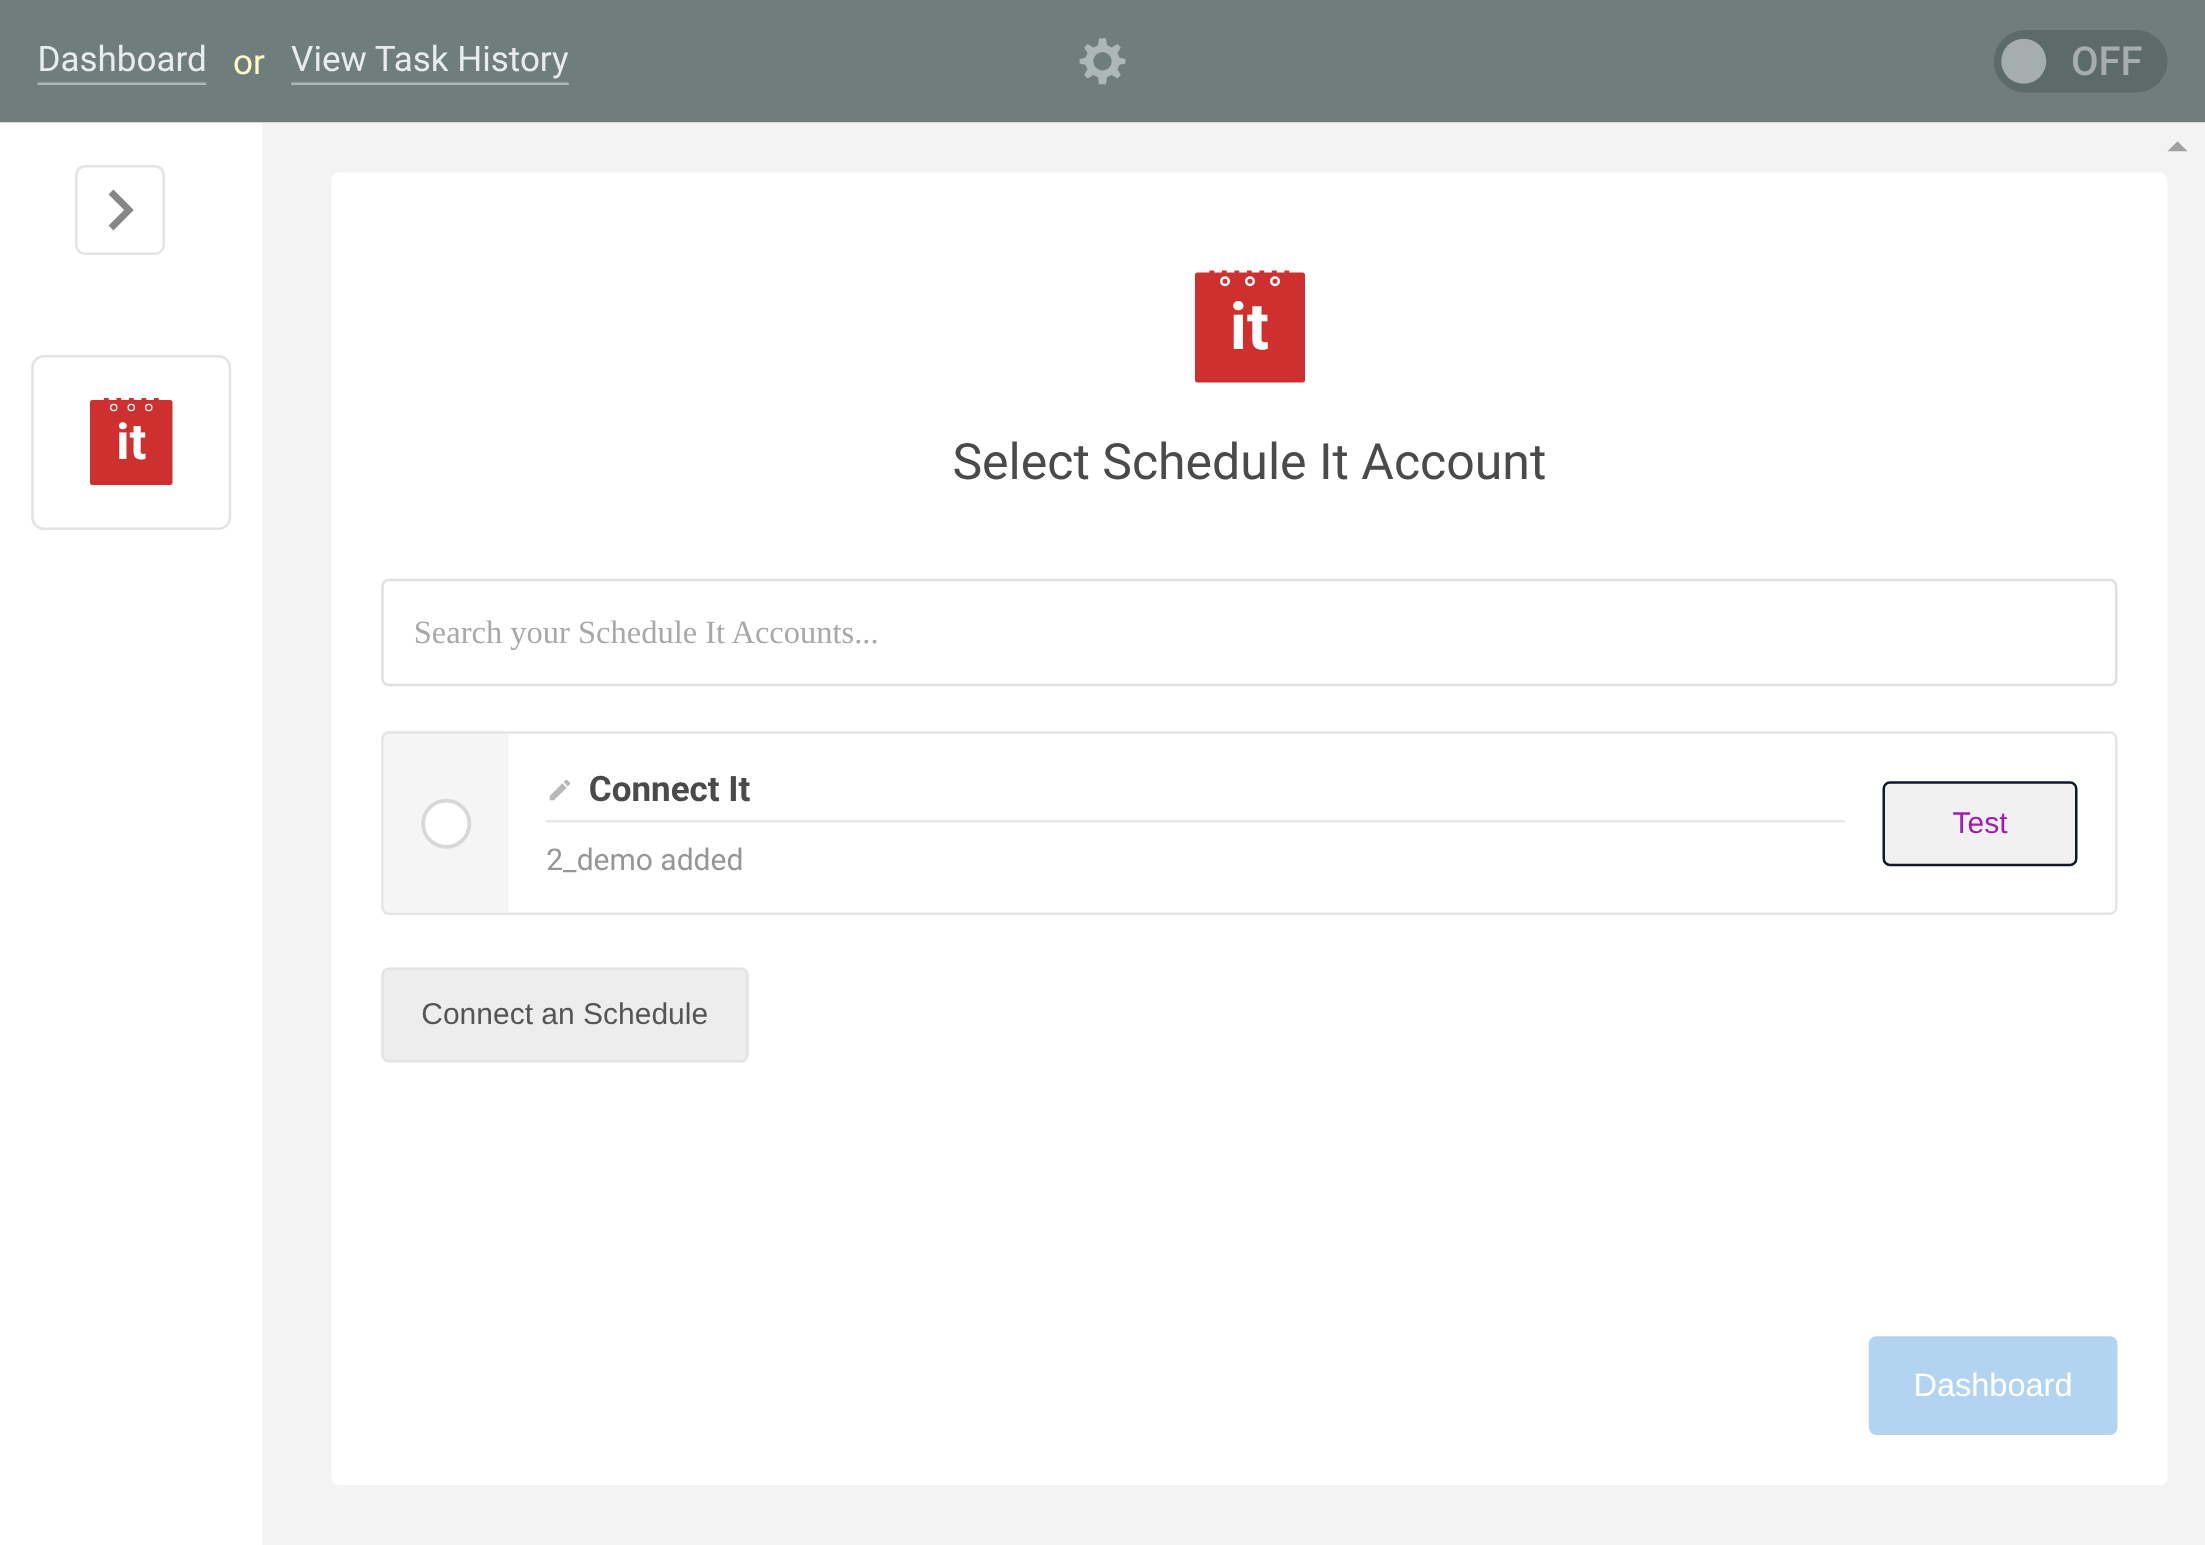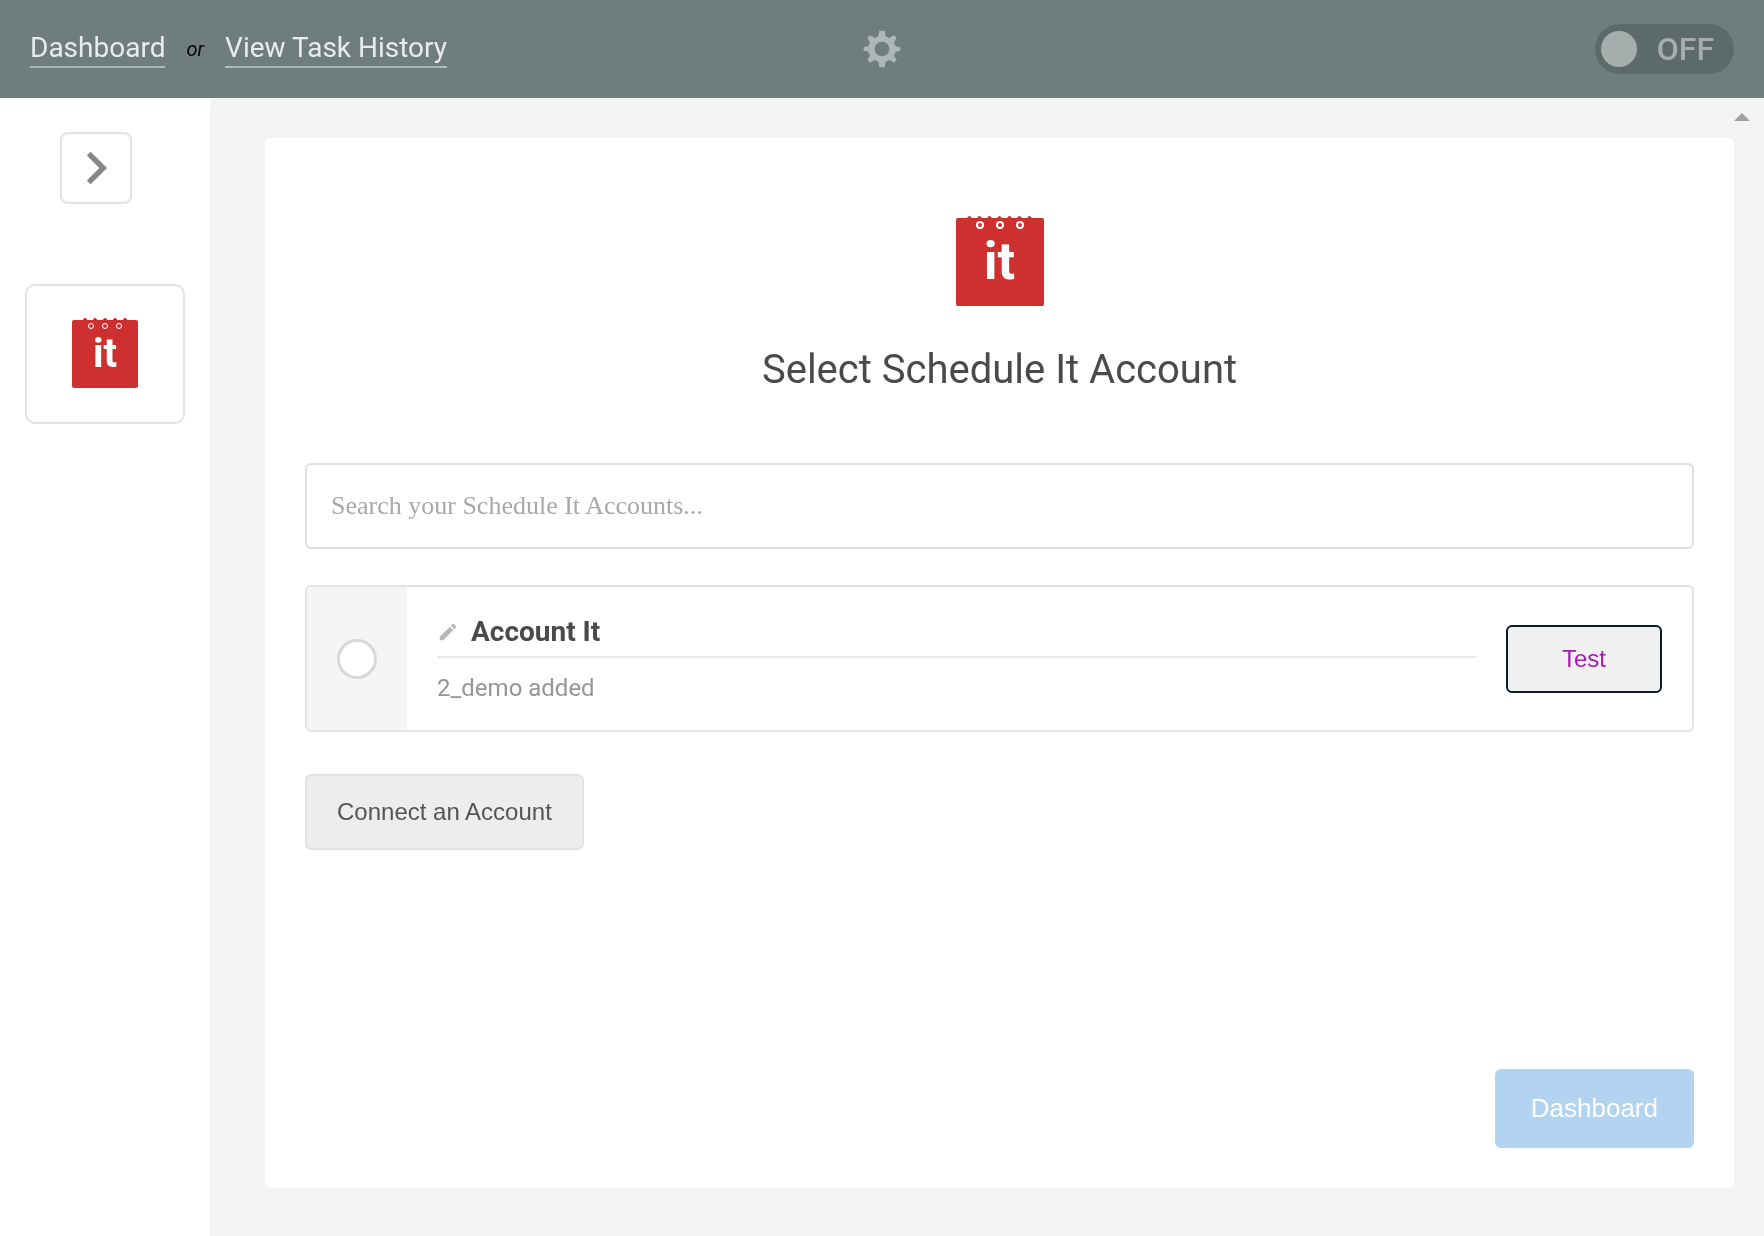--- a/index.html
+++ b/index.html
@@ -34,23 +34,22 @@
     
     .header-link {
       color: #e8ecec;
       font-size: 28px;
       text-decoration: none;
       border-bottom: 2px solid #aeb7b7;
       padding-bottom: 2px;
     }
     
     .header-or {
-      color: #000000;
-      font-size: 20px;
-      font-style: italic;
+      color: #fef9c3;
+      font-size: 28px;
     }
     
     .header-center {
       position: absolute;
       left: 50%;
       transform: translateX(-50%);
       display: flex;
       align-items: center;
     }
     
@@ -461,29 +460,29 @@
       <div class="account-item">
         <div class="account-radio-col">
           <div class="radio-circle"></div>
         </div>
         <div class="account-body">
           <div class="account-info">
             <div class="account-name-row">
               <svg class="pencil-icon" viewBox="0 0 24 24">
                 <path d="M3 17.25V21h3.75L17.81 9.94l-3.75-3.75L3 17.25zM20.71 7.04a1 1 0 0 0 0-1.41l-2.34-2.34a1 1 0 0 0-1.41 0l-1.83 1.83 3.75 3.75 1.83-1.83z"></path>
               </svg>
-              <span class="account-name">Account It</span>
+              <span class="account-name">Connect It</span>
             </div>
             <div class="account-subtitle">2_demo added</div>
           </div>
           <button class="test-button">Test</button>
         </div>
       </div>
 
-      <button class="connect-btn">Connect an Account</button>
+      <button class="connect-btn">Connect an Schedule</button>
 
       <div class="panel-footer">
         <button class="continue-btn">Dashboard</button>
       </div>
 
     </div>
   </div>
 
 </div>
 

